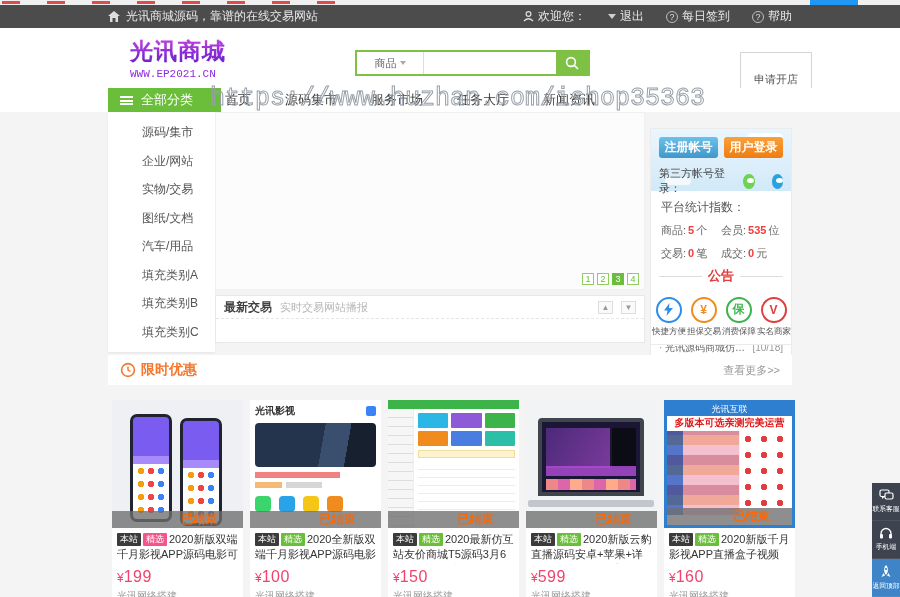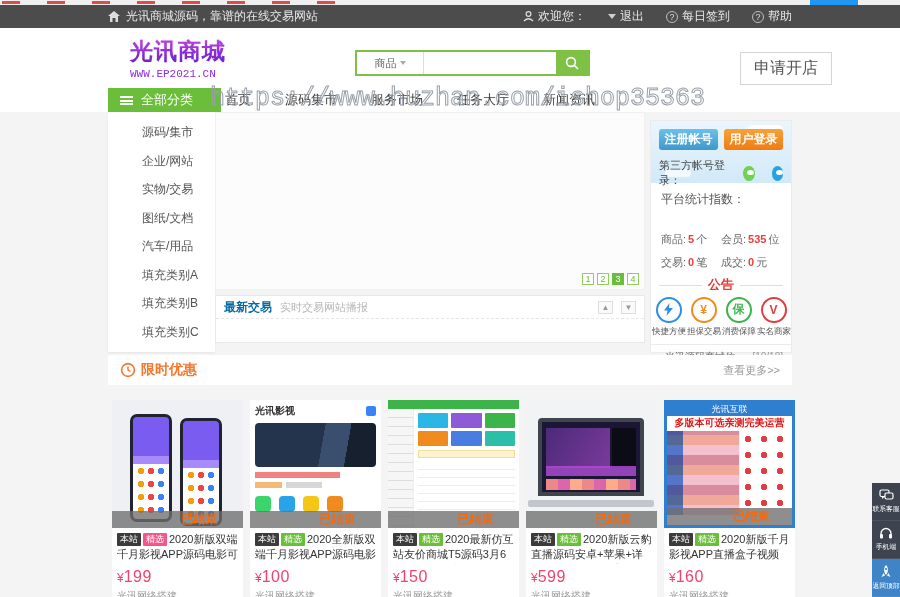--- a/index.html
+++ b/index.html
@@ -32,22 +32,22 @@
     text-shadow:0 0 1px rgba(120,40,180,.25); font-family:"DejaVu Serif",serif; }
   .logo .u { font-size:11px; color:#8b2be2; font-family:"Liberation Mono",monospace; margin-top:1px; }
   .searchbox { position:absolute; left:355px; top:22px; width:235px; height:26px;
     border:2px solid #7ec144; display:flex; background:#fff; }
   .searchbox .sel { width:67px; display:flex; align-items:center; justify-content:center; gap:3px;
     font-size:11px; color:#666; border-right:1px solid #ddd; cursor:pointer; }
   .searchbox .sel .chev { border-top-color:#aaa; border-left-width:3px; border-right-width:3px; border-top-width:4px;}
   .searchbox input { flex:1; border:none; outline:none; font-size:12px; padding:0 6px; min-width:0; }
   .searchbox .btn { width:32px; background:#7ec144; border:none; display:flex; align-items:center;
     justify-content:center; cursor:pointer; }
-  .applyshop { position:absolute; left:740px; top:24px; padding:5px 13px; background:#fff;
-    border:1px solid #d5d5d5; font-size:16px; color:#555; cursor:pointer; }
+  .applyshop { position:absolute; left:740px; top:24px; padding:19px 13px; background:#fff;
+    border:1px solid #d5d5d5; font-size:11px; color:#555; cursor:pointer; }
 
   
   #navrow { position:absolute; top:88px; left:0; width:900px; height:24px; background:#fff; }
   .allcats { position:absolute; left:108px; top:0; width:113px; height:24px; background:#6abe39;
     color:#fff; font-size:13px; display:flex; align-items:center; gap:8px; padding-left:12px; cursor:pointer; }
   .burger { width:13px; height:9px; border-top:2px solid #fff; border-bottom:2px solid #fff; position:relative; }
   .burger::after { content:""; position:absolute; left:0; top:2.5px; width:13px; height:2px; background:#fff; }
   .menu { position:absolute; left:225px; top:0; height:24px; display:flex; align-items:center; gap:34px; }
   .menu .mi { font-size:13px; color:#3a3a3a; cursor:pointer; }
 
@@ -65,46 +65,46 @@
   .pager { position:absolute; right:5px; bottom:4px; display:flex; gap:3px; }
   .pager .pg { width:12px; height:12px; background:#fff; border:1px solid #8fce62; color:#6abe39;
     font-size:9px; display:flex; align-items:center; justify-content:center; cursor:pointer; }
   .pager .pg.active { background:#6abe39; color:#fff; border-color:#6abe39; }
 
   
   .tradebox { position:absolute; left:215px; top:295px; width:430px; height:48px; background:#fff;
     border:1px solid #e8e8e8; }
   .tradebox .hd { height:23px; display:flex; align-items:center; padding:0 8px; gap:8px;
     border-bottom:1px dashed #e6e6e6; }
-  .tradebox .hd .t { font-size:12px; font-weight:bold; color:#0369a1; }
+  .tradebox .hd .t { font-size:12px; font-weight:bold; color:#404040; }
   .tradebox .hd .s { font-size:11px; color:#b5b5b5; flex:1; }
   .arrbtn { width:15px; height:13px; border:1px solid #ddd; color:#999; font-size:8px; display:flex;
     align-items:center; justify-content:center; cursor:pointer; background:#fafafa; }
 
   
-  .rightpanel { position:absolute; left:650px; top:120px; width:142px; height:233px; background:#fff;
+  .rightpanel { position:absolute; left:650px; top:128px; width:142px; height:233px; background:#fff;
     border:1px solid #ebebeb; }
   .sky { height:62px; background:linear-gradient(180deg,#eaf6fd 0%,#d2e9f8 100%); position:relative; padding:8px 8px 0; }
   .sky::before { content:""; position:absolute; right:8px; top:4px; width:36px; height:10px; background:#fff;
     border-radius:10px; opacity:.85; }
   .sky::after { content:""; position:absolute; left:14px; bottom:6px; width:26px; height:8px; background:#fff;
     border-radius:8px; opacity:.7; }
   .acctbtns { display:flex; gap:6px; position:relative; z-index:2;}
   .acctbtns .ab { flex:1; height:21px; border:none; border-radius:3px; color:#fff; font-size:12px;
     font-weight:bold; cursor:pointer; }
   .ab.reg { background:linear-gradient(180deg,#6cc1e8,#3f97cc); }
   .ab.login { background:linear-gradient(180deg,#f9a13a,#ef7c12); }
   .thirdparty { display:flex; align-items:center; gap:17px; margin-top:8px; position:relative; z-index:2;}
   .thirdparty .lb { font-size:11px; color:#444; }
   .tp-circ { width:15px; height:15px; border-radius:50%; display:inline-block; position:relative; cursor:pointer;}
   .tp-circ.wechat { background:#6fd253; } .tp-circ.qq { background:#28a2e0; }
   .tp-circ::after { content:""; position:absolute; left:4px; top:4px; width:7px; height:5px; background:#fff; border-radius:50%;}
 
   .statsec { padding:8px 10px 4px; }
-  .statsec .st { font-size:12px; color:#555; margin-bottom:24px; }
+  .statsec .st { font-size:12px; color:#555; margin-bottom:7px; }
   .statgrid { display:grid; grid-template-columns:1fr 1fr; row-gap:8px; font-size:11px; color:#666; }
   .statgrid b { color:#f03c3c; font-weight:bold; margin:0 2px; }
 
   .noticehd { display:flex; align-items:center; gap:6px; margin:2px 8px 3px; }
   .noticehd::before,.noticehd::after { content:""; flex:1; height:1px; background:#ddd; }
   .noticehd .nt { color:#e23c3c; font-weight:bold; font-size:13px; }
   .notices { padding:0 8px; }
   .notices .nrow { display:flex; justify-content:space-between; font-size:10px; color:#666; line-height:17px; cursor:pointer;}
   .notices .nrow .tx { white-space:nowrap; overflow:hidden; text-overflow:ellipsis; max-width:96px; }
   .notices .nrow .tx::before { content:"· "; color:#999; }

